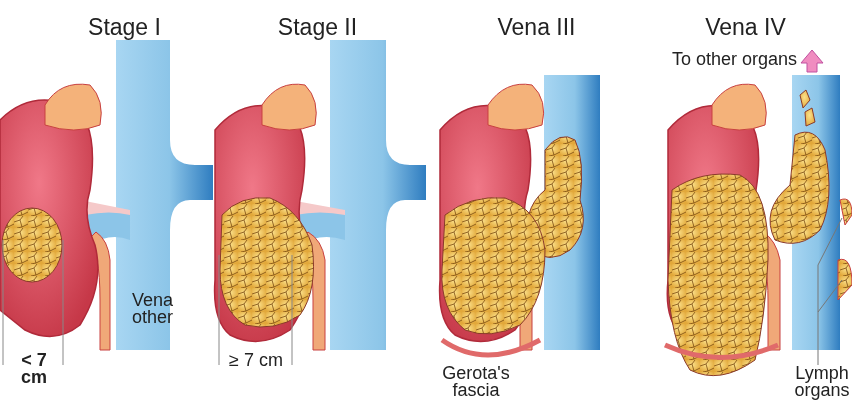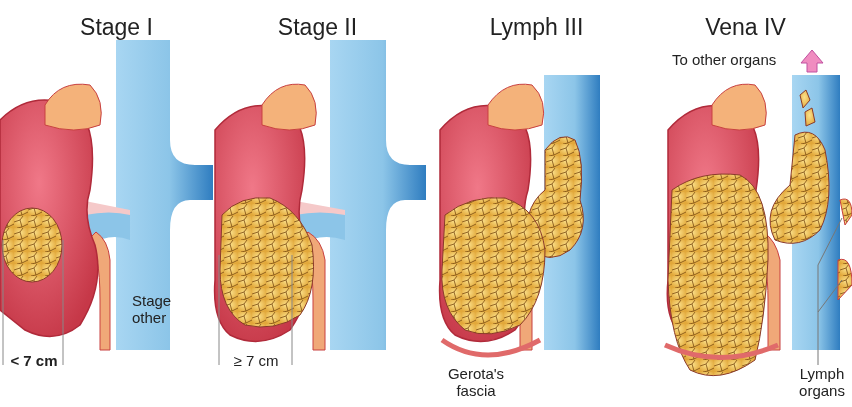--- a/index.html
+++ b/index.html
@@ -1,19 +1,19 @@
 <!DOCTYPE html>
 <html><head>
 <meta charset="utf-8">
 <style>
   html, body { margin:0; padding:0; background:#ffffff; }
   body { width:852px; height:407px; position:relative; overflow:hidden; font-family:"Liberation Sans", sans-serif; color:#222; }
   .panel { position:absolute; top:0; width:213px; height:407px; }
   .stage-title { position:absolute; top:14px; left:0; width:100%; text-align:center; font-size:23px; color:#222; }
-  .label { position:absolute; font-size:15px; line-height:17px; color:#222; text-align:center; }
+  .label { position:absolute; font-size:18px; line-height:17px; color:#222; text-align:center; }
   svg { position:absolute; left:0; top:0; }
 </style>
 </head>
 <body>
 
 <svg width="852" height="407">
   <defs>
     <linearGradient id="vein" x1="0" x2="1">
       <stop offset="0" stop-color="#a8d6f2"></stop>
         <stop offset="0.55" stop-color="#8cc5e8"></stop>
@@ -78,36 +78,36 @@
     <path d="M795 135 Q815 125 825 150 Q835 200 820 230 Q800 250 775 240 Q760 210 790 185 Z" fill="url(#cells)" stroke="#8a3a2a" stroke-width="1"></path>
     <path d="M672 190 Q700 170 740 175 Q770 190 768 260 Q765 320 755 360 Q720 385 690 370 Q670 340 668 280 Z" fill="url(#cells)" stroke="#8a3a2a" stroke-width="1"></path>
     <path d="M840 200 Q852 195 852 215 L845 225 Z" fill="url(#cells)" stroke="#c84040"></path>
     <path d="M838 260 Q852 255 852 285 L838 300 Z" fill="url(#cells)" stroke="#c84040"></path>
     <path d="M665 345 Q720 370 778 345" stroke="#e06a6a" stroke-width="5" fill="none"></path>
     <polyline points="842,218 818,265 818,365" stroke="#777" stroke-width="1" fill="none"></polyline>
     <polyline points="842,280 818,312" stroke="#777" stroke-width="1" fill="none"></polyline>
   </g>
 </svg>
 
-<div class="panel" style="left:0;padding-left:20px;">
+<div class="panel" style="left:8px;padding-left:20px;">
   <div class="stage-title">Stage I</div>
 </div>
 <div class="panel" style="left:211px;">
   <div class="stage-title">Stage II</div>
 </div>
 <div class="panel" style="left:430px;">
-  <div class="stage-title">Lymph III</div>
+  <div class="stage-title">Vena III</div>
 </div>
 <div class="panel" style="left:639px;">
   <div class="stage-title">Vena IV</div>
 </div>
 
 <div class="label" style="left:6px; top:352px; width:56px;font-weight:bold;">&lt; 7 cm</div>
 <div class="label" style="left:132px; top:292px; text-align:left;">
-  <div>Stage</div>
+  <div>Vena</div>
   <div>other</div>
 </div>
 <div class="label" style="left:222px; top:352px; width:68px;">≥ 7 cm</div>
 <div class="label" style="left:436px; top:365px; width:80px;">
   <div>Gerota's</div>
   <div>fascia</div>
 </div>
 <div class="label" style="left:672px; top:51px; text-align:left;">To other organs</div>
 <div class="label" style="left:794px; top:365px; width:56px;">
   <div>Lymph</div>

